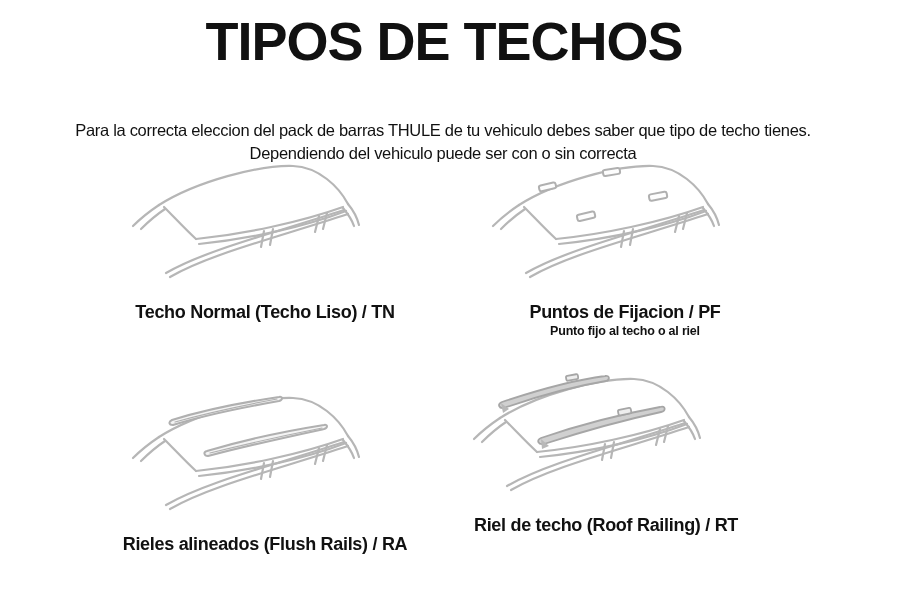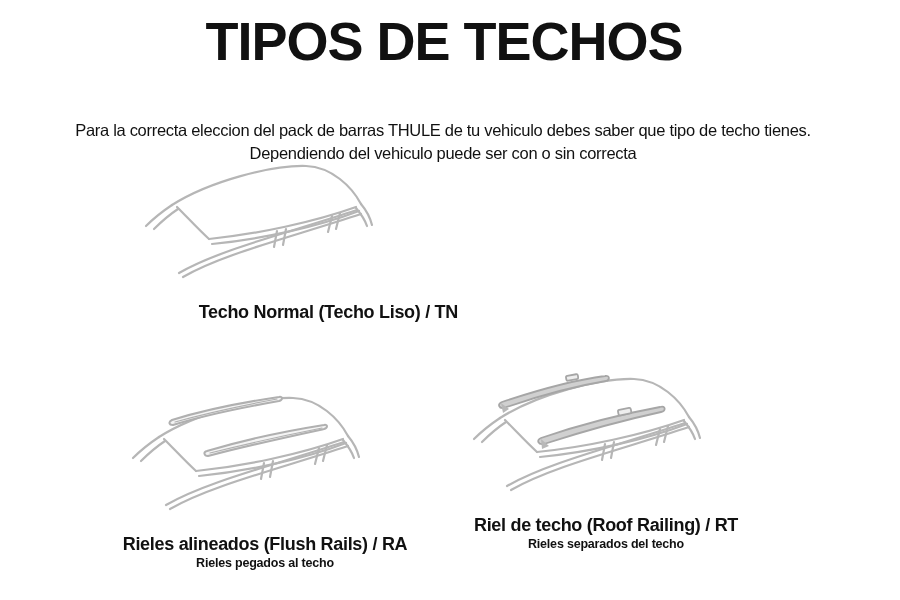--- a/index.html
+++ b/index.html
@@ -9,21 +9,21 @@
   }
   .title{
     position:absolute;top:10px;left:0;right:12px;text-align:center;
     font-size:54px;font-weight:bold;letter-spacing:-1px;color:#111111;
   }
   .intro{
     position:absolute;top:73px;left:0;right:14px;text-align:center;
     font-size:16.5px;font-weight:normal;letter-spacing:-0.3px;line-height:23px;color:#111111;margin-top:46px;
   }
   .cell{position:absolute;width:360px;text-align:center;}
-  .cell-tn{left:98px;top:150px;text-align:right;}
+  .cell-tn{left:85px;top:150px;}
   .cell-pf{left:445px;top:150px;}
   .cell-ra{left:85px;top:382px;}
   .cell-rt{left:426px;top:363px;}
   .draw{width:320px;height:150px;display:block;margin:0 auto;}
   .label{font-size:18px;font-weight:bold;letter-spacing:-0.3px;margin-top:2px;color:#111111;}
   .sub{font-size:12.5px;font-weight:bold;letter-spacing:-0.2px;margin-top:1px;color:#111111;}
   .sub:empty{display:none;}
 </style>
 </head>
 <body>
@@ -69,48 +69,61 @@
   <div class="cell cell-tn">
     <svg class="draw" viewBox="0 0 320 150">
       <g>
           <use href="#roofBase"></use>
         </g>
     </svg>
     <div class="label">Techo Normal (Techo Liso) / TN</div>
 
   </div>
 
+  <div class="cell cell-pf">
+    <svg class="draw" viewBox="0 0 320 150">
+      <g>
+          <use href="#roofBase"></use>
+        </g>
+      <g fill="#fdfdfd" stroke="#b0b0b0" stroke-width="2">
+        <rect x="74" y="34" width="17" height="6" rx="2" transform="rotate(-13 82 37)"></rect>
+        <rect x="138" y="19" width="17" height="6" rx="2" transform="rotate(-9 146 22)"></rect>
+        <rect x="112" y="63" width="18" height="6.5" rx="2" transform="rotate(-13 121 66)"></rect>
+        <rect x="184" y="43" width="18" height="6.5" rx="2" transform="rotate(-11 193 46)"></rect>
+      </g>
+    </svg>
+    <div class="label">Puntos de Fijacion / PF</div>
+    <div class="sub">Punto fijo al techo o al riel</div>
+  </div>
 
   <div class="cell cell-ra">
     <svg class="draw" viewBox="0 0 320 150">
       <g>
           <use href="#roofBase"></use>
         </g>
       <g fill="#f4f4f4" stroke="#b0b0b0" stroke-width="2" stroke-linejoin="round" stroke-linecap="round">
         <path d="M68,43 C100,33 140,25 174,19 C178,18 178,14 174,15 C140,20 99,28 67,38 C63,40 64,43 68,43 Z"></path>
         <path d="M70,40 C102,31 140,23 172,17" fill="none" stroke-width="1.2"></path>
         <path d="M103,74 C140,64 182,55 219,47 C223,46 223,42 219,43 C181,49 139,58 102,69 C98,70 99,74 103,74 Z"></path>
         <path d="M105,71 C141,62 182,53 217,46" fill="none" stroke-width="1.2"></path>
       </g>
     </svg>
     <div class="label">Rieles alineados (Flush Rails) / RA</div>
-    <div class="sub">Rieles pegados al techo</div>
   </div>
 
   <div class="cell cell-rt">
     <svg class="draw" viewBox="0 0 320 150">
       <g>
           <use href="#roofBase"></use>
         </g>
       <g stroke="#a6a6a6" stroke-width="1.8" stroke-linejoin="round">
         <path fill="#d0d0d0" d="M58,45 C95,32 130,23 160,18 C164,17 164,12 159,13 C128,17 92,27 56,39 C51,41 53,46 58,45 Z"></path>
         <path fill="#b8b8b8" stroke="none" d="M55,40 L63,46 L57,50 Z"></path>
         <rect x="120" y="12" width="12" height="5" rx="1.5" fill="#eeeeee" transform="rotate(-10 126 14)"></rect>
         <path fill="#d0d0d0" d="M98,81 C135,69 178,57 215,49 C220,48 220,42 214,44 C176,51 133,62 95,75 C90,77 92,82 98,81 Z"></path>
         <path fill="#b8b8b8" stroke="none" d="M95,76 L103,83 L96,86 Z"></path>
         <rect x="172" y="46" width="13" height="5.5" rx="1.5" fill="#eeeeee" transform="rotate(-11 178 48)"></rect>
       </g>
     </svg>
     <div class="label">Riel de techo (Roof Railing) / RT</div>
-    <div class="sub">Rieles separados del techo</div>
   </div>
 
 </div>
 
 </body></html>

